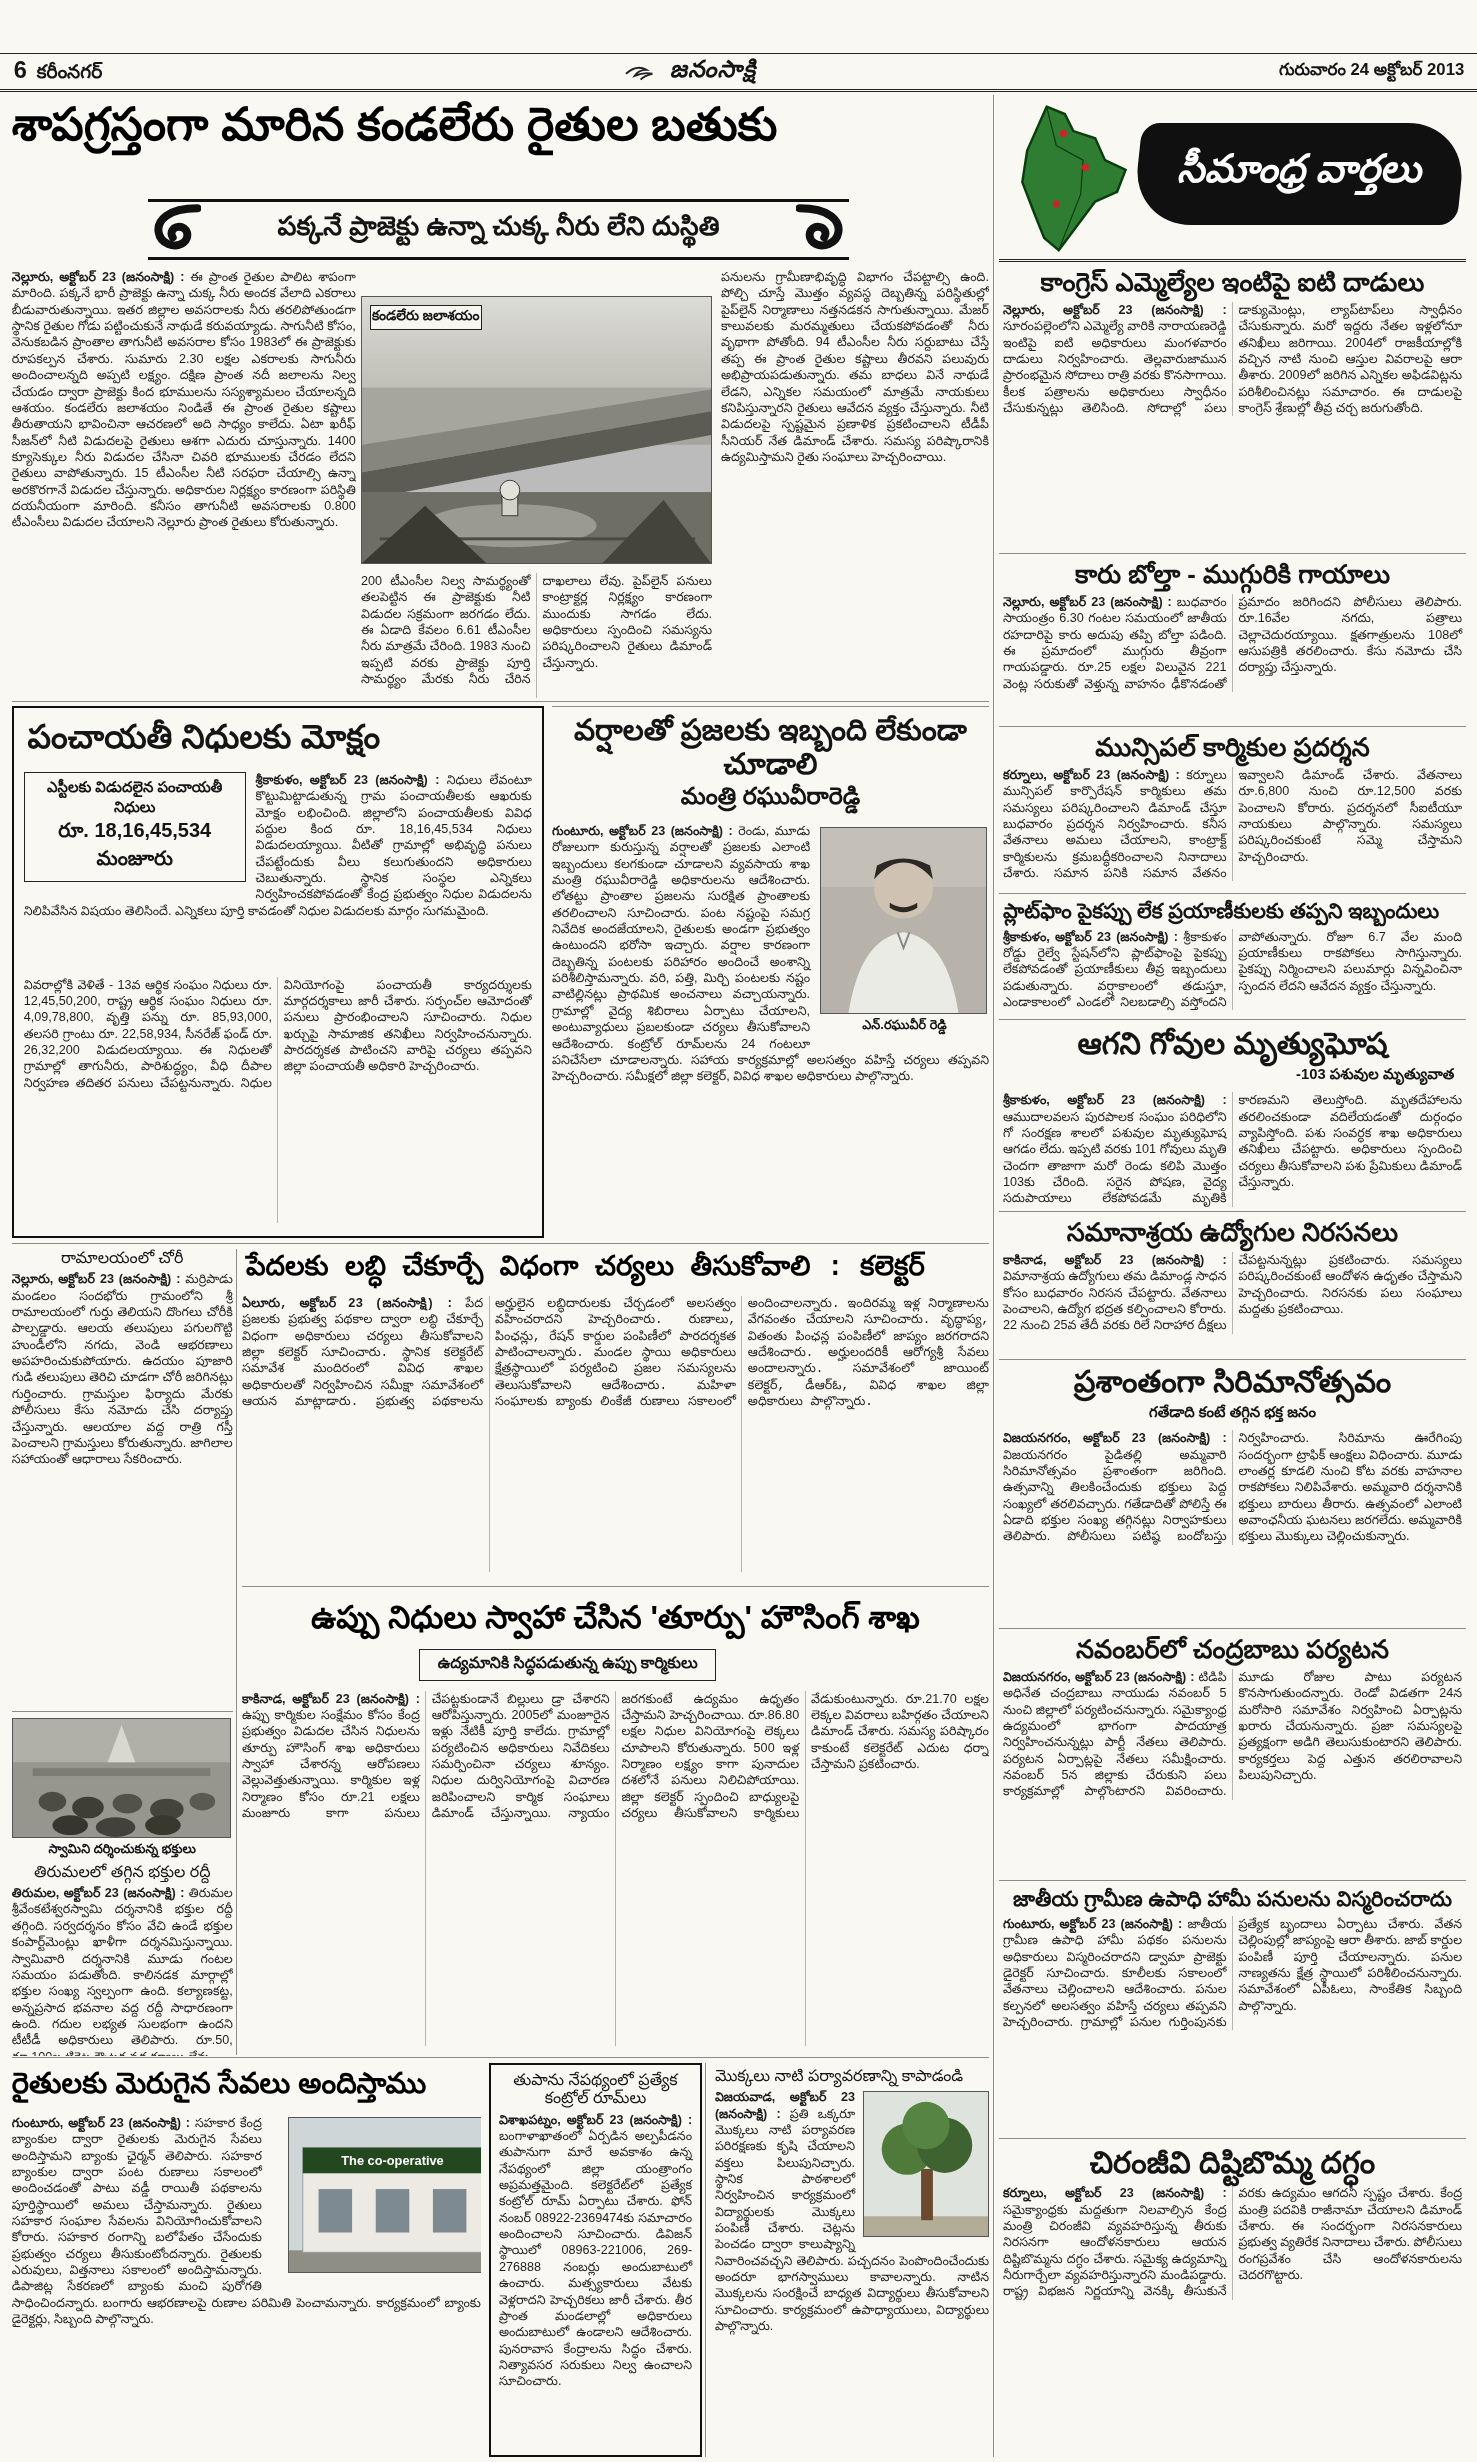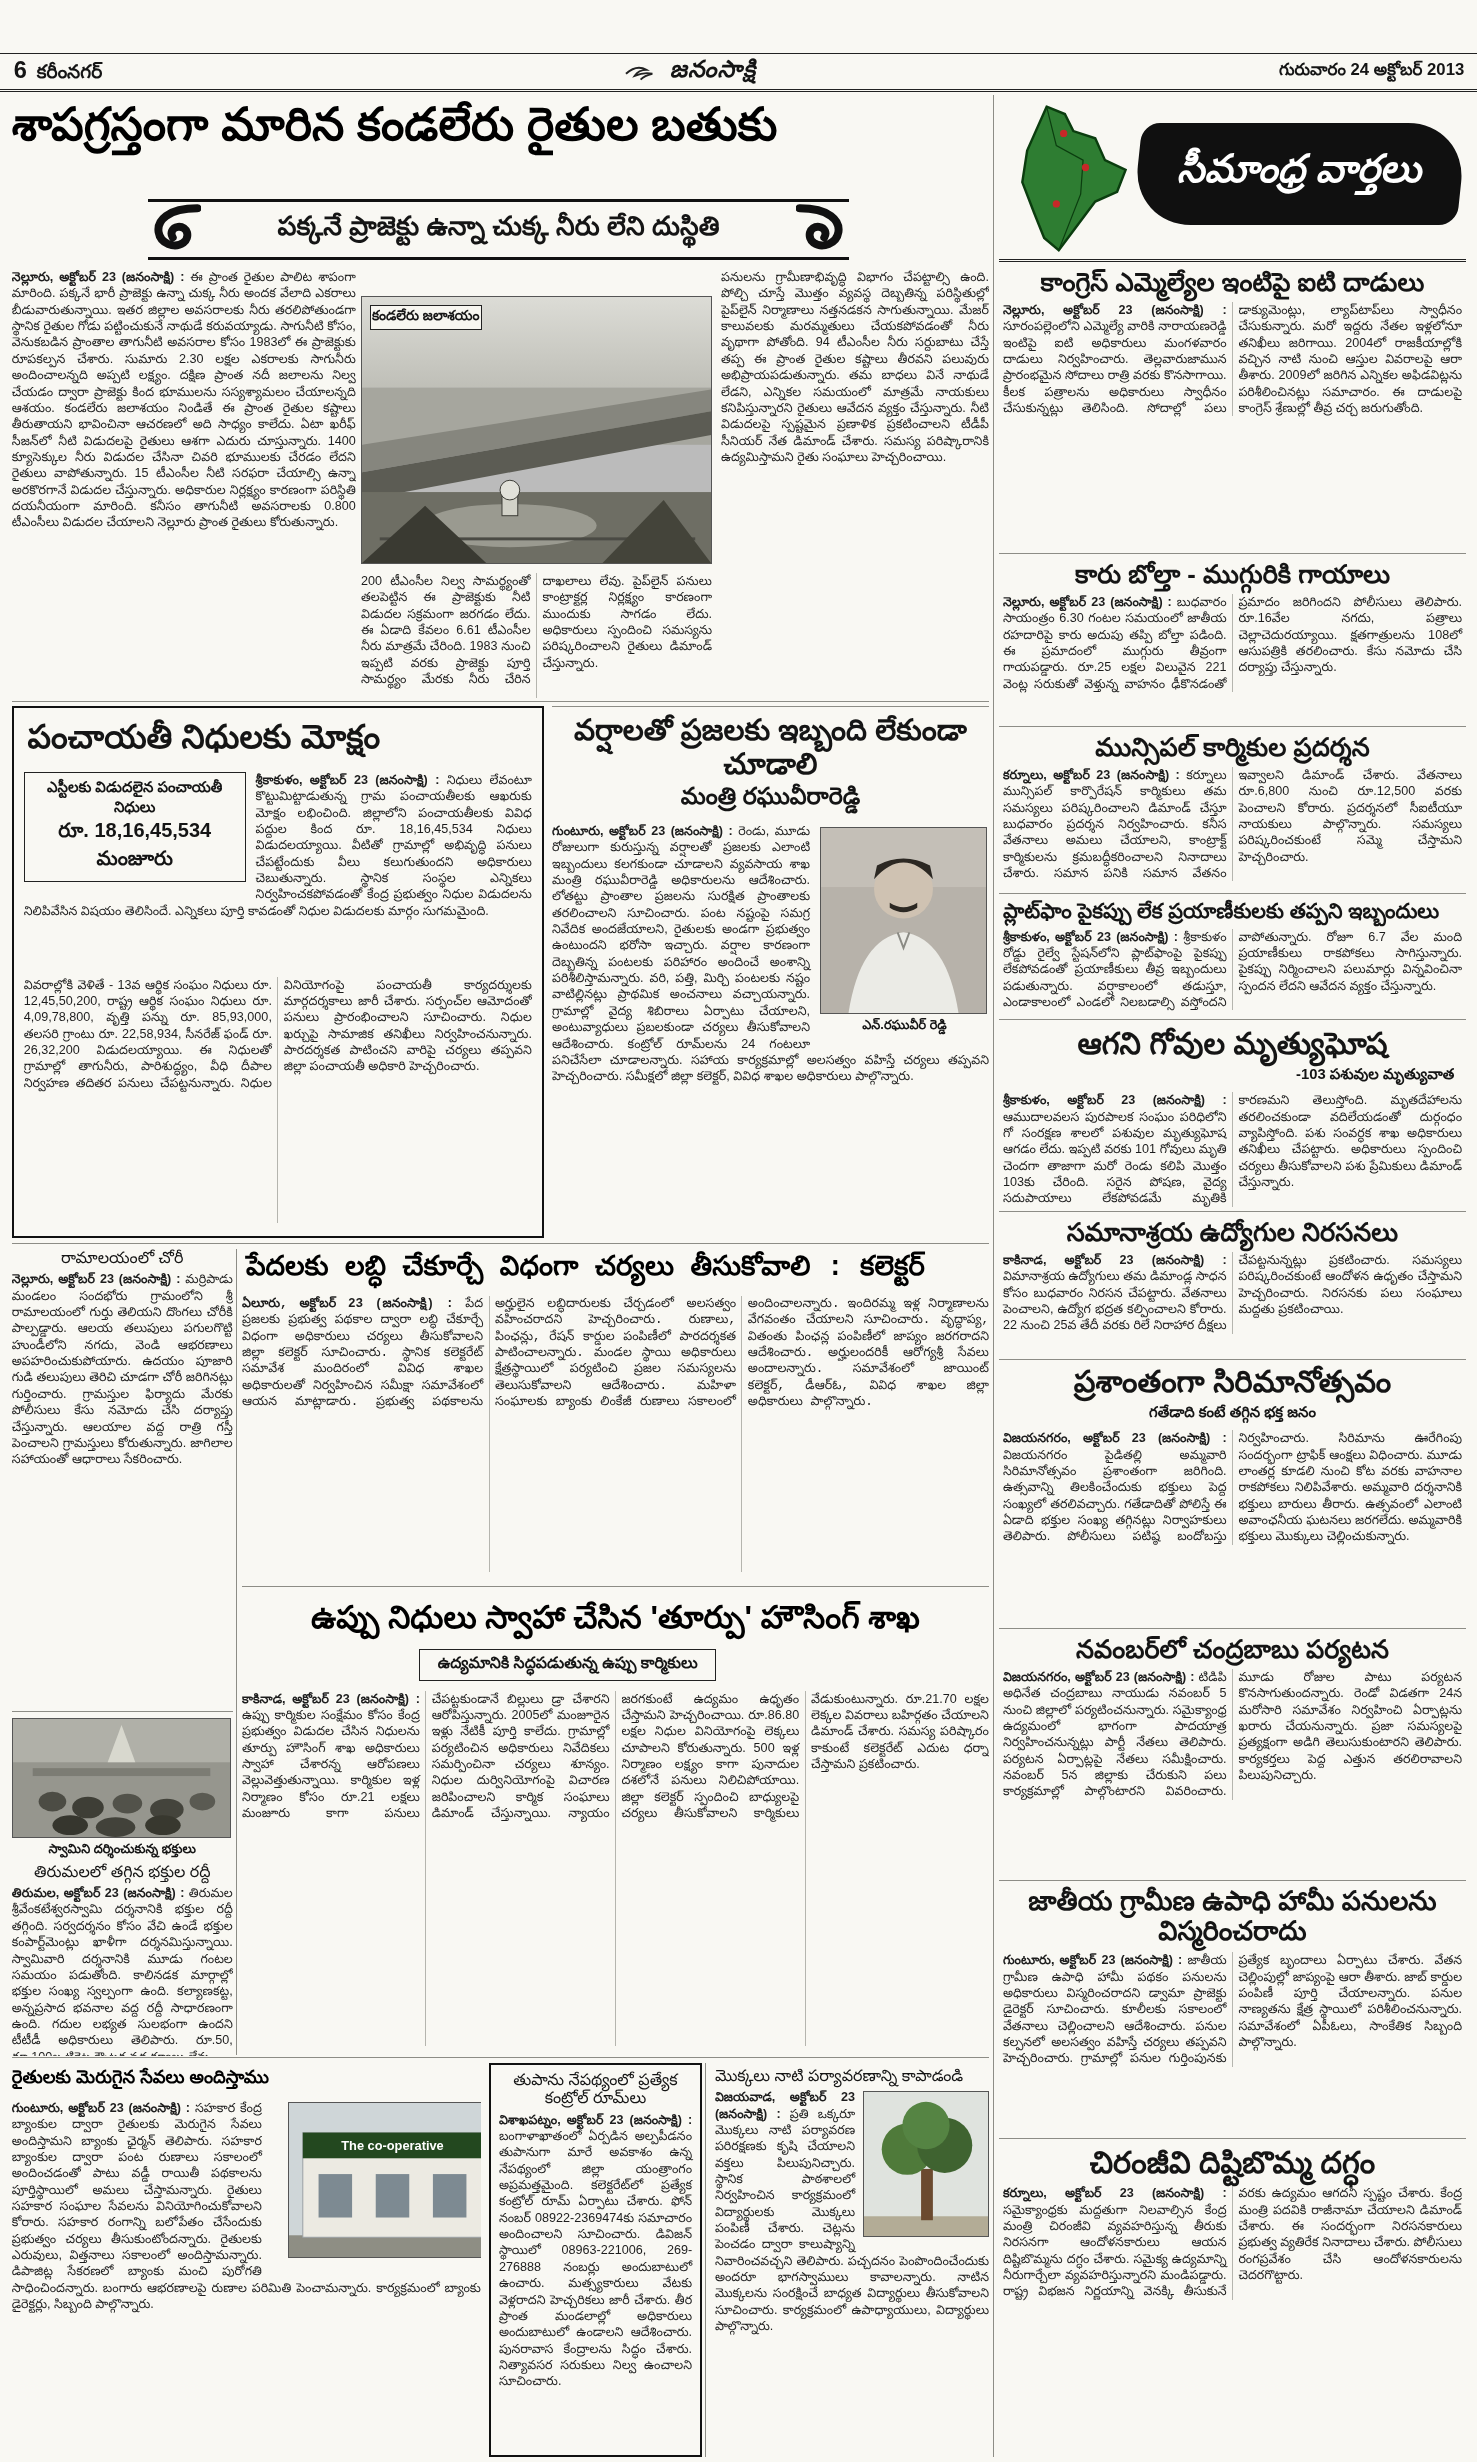--- a/index.html
+++ b/index.html
@@ -232,21 +232,21 @@
   <div class="abs" style="left:242px; top:1586px; width:747px; height:463px; border-top:1px solid #8d8d86; padding-top:12px;">
     <div class="sec-head" style="font-size:31.5px;">ఉప్పు నిధులు స్వాహా చేసిన 'తూర్పు' హౌసింగ్ శాఖ</div>
     <div style="border:1px solid #222; display:inline-block; margin:5.9px 0 9.9px 177px; padding:3.9px 17.7px; font-weight:700; font-size:15.8px;">ఉద్యమానికి సిద్ధపడుతున్న ఉప్పు కార్మికులు</div>
     <div class="body-text cols-4" style="height:355px;">
       <span class="dl">కాకినాడ, అక్టోబర్ 23 (జనంసాక్షి) :</span>
       <span>ఉప్పు కార్మికుల సంక్షేమం కోసం కేంద్ర ప్రభుత్వం విడుదల చేసిన నిధులను తూర్పు హౌసింగ్ శాఖ అధికారులు స్వాహా చేశారన్న ఆరోపణలు వెల్లువెత్తుతున్నాయి. కార్మికుల ఇళ్ల నిర్మాణం కోసం రూ.21 లక్షలు మంజూరు కాగా పనులు చేపట్టకుండానే బిల్లులు డ్రా చేశారని ఆరోపిస్తున్నారు. 2005లో మంజూరైన ఇళ్లు నేటికీ పూర్తి కాలేదు. గ్రామాల్లో పర్యటించిన అధికారులు నివేదికలు సమర్పించినా చర్యలు శూన్యం. నిధుల దుర్వినియోగంపై విచారణ జరిపించాలని కార్మిక సంఘాలు డిమాండ్ చేస్తున్నాయి. న్యాయం జరగకుంటే ఉద్యమం ఉధృతం చేస్తామని హెచ్చరించాయి. రూ.86.80 లక్షల నిధుల వినియోగంపై లెక్కలు చూపాలని కోరుతున్నారు. 500 ఇళ్ల నిర్మాణం లక్ష్యం కాగా పునాదుల దశలోనే పనులు నిలిచిపోయాయి. జిల్లా కలెక్టర్ స్పందించి బాధ్యులపై చర్యలు తీసుకోవాలని కార్మికులు వేడుకుంటున్నారు. రూ.21.70 లక్షల లెక్కల వివరాలు బహిర్గతం చేయాలని డిమాండ్ చేశారు. సమస్య పరిష్కారం కాకుంటే కలెక్టరేట్ ఎదుట ధర్నా చేస్తామని ప్రకటించారు.</span>
     </div>
   </div>
 
   <div class="abs" style="left:11.8px; top:2063px; width:469px; height:394px; padding-top:3.9px;">
-    <div class="sec-head" style="font-size:18px; text-align:left; padding-bottom:7.9px;">రైతులకు మెరుగైన సేవలు అందిస్తాము</div>
+    <div class="sec-head" style="font-size:29px; text-align:left; padding-bottom:7.9px;">రైతులకు మెరుగైన సేవలు అందిస్తాము</div>
     <div style="float:right; width:209px; margin:2px 0 5.9px 9.9px;padding-left:16px;">
       <div class="photo-frame" style="width:209px; height:156px;">
         <svg width="207" height="154" viewBox="0 0 210 156" preserveAspectRatio="none">
           <rect width="210" height="156" fill="#cfd6d8"></rect>
           <rect y="134" width="210" height="22" fill="#8e8e84"></rect>
           <rect x="14" y="30" width="182" height="106" fill="#eceae2" stroke="#9aa0a4"></rect>
           <rect x="14" y="30" width="182" height="26" fill="#23481f"></rect>
           <text x="105" y="48" text-anchor="middle" font-size="13" fill="#ffffff" font-weight="bold">The co-operative</text>
           <rect x="30" y="72" width="34" height="44" fill="#7d8a92"></rect>
           <rect x="88" y="72" width="34" height="44" fill="#7d8a92"></rect>
@@ -348,21 +348,21 @@
 
   <div class="rail-sec" style="top:1629px; height:252px;">
     <h3 class="rh">నవంబర్‌లో చంద్రబాబు పర్యటన</h3>
     <div class="body-text cols-2">
       <span class="dl">విజయనగరం, అక్టోబర్ 23 (జనంసాక్షి) :</span>
       <span>టిడిపి అధినేత చంద్రబాబు నాయుడు నవంబర్ 5 నుంచి జిల్లాలో పర్యటించనున్నారు. సమైక్యాంధ్ర ఉద్యమంలో భాగంగా పాదయాత్ర నిర్వహించనున్నట్లు పార్టీ నేతలు తెలిపారు. పర్యటన ఏర్పాట్లపై నేతలు సమీక్షించారు. నవంబర్ 5న జిల్లాకు చేరుకుని పలు కార్యక్రమాల్లో పాల్గొంటారని వివరించారు. మూడు రోజుల పాటు పర్యటన కొనసాగుతుందన్నారు. రెండో విడతగా 24న మరోసారి సమావేశం నిర్వహించి ఏర్పాట్లను ఖరారు చేయనున్నారు. ప్రజా సమస్యలపై ప్రత్యక్షంగా అడిగి తెలుసుకుంటారని తెలిపారు. కార్యకర్తలు పెద్ద ఎత్తున తరలిరావాలని పిలుపునిచ్చారు.</span>
     </div>
   </div>
 
   <div class="rail-sec" style="top:1881px; height:258px;">
-    <h3 class="rh" style="font-size:27px;">జాతీయ గ్రామీణ ఉపాధి హామీ పనులను విస్మరించరాదు</h3>
+    <h3 class="rh" style="font-size:21px;">జాతీయ గ్రామీణ ఉపాధి హామీ పనులను విస్మరించరాదు</h3>
     <div class="body-text cols-2">
       <span class="dl">గుంటూరు, అక్టోబర్ 23 (జనంసాక్షి) :</span>
       <span>జాతీయ గ్రామీణ ఉపాధి హామీ పథకం పనులను అధికారులు విస్మరించరాదని డ్వామా ప్రాజెక్టు డైరెక్టర్ సూచించారు. కూలీలకు సకాలంలో వేతనాలు చెల్లించాలని ఆదేశించారు. పనుల కల్పనలో అలసత్వం వహిస్తే చర్యలు తప్పవని హెచ్చరించారు. గ్రామాల్లో పనుల గుర్తింపునకు ప్రత్యేక బృందాలు ఏర్పాటు చేశారు. వేతన చెల్లింపుల్లో జాప్యంపై ఆరా తీశారు. జాబ్ కార్డుల పంపిణీ పూర్తి చేయాలన్నారు. పనుల నాణ్యతను క్షేత్ర స్థాయిలో పరిశీలించనున్నారు. సమావేశంలో ఏపీఓలు, సాంకేతిక సిబ్బంది పాల్గొన్నారు.</span>
     </div>
   </div>
 
   <div class="rail-sec" style="top:2140px; height:317px; border-bottom:none;">
     <h3 class="rh rh-big">చిరంజీవి దిష్టిబొమ్మ దగ్ధం</h3>
     <div class="body-text cols-2">
       <span class="dl">కర్నూలు, అక్టోబర్ 23 (జనంసాక్షి) :</span>

